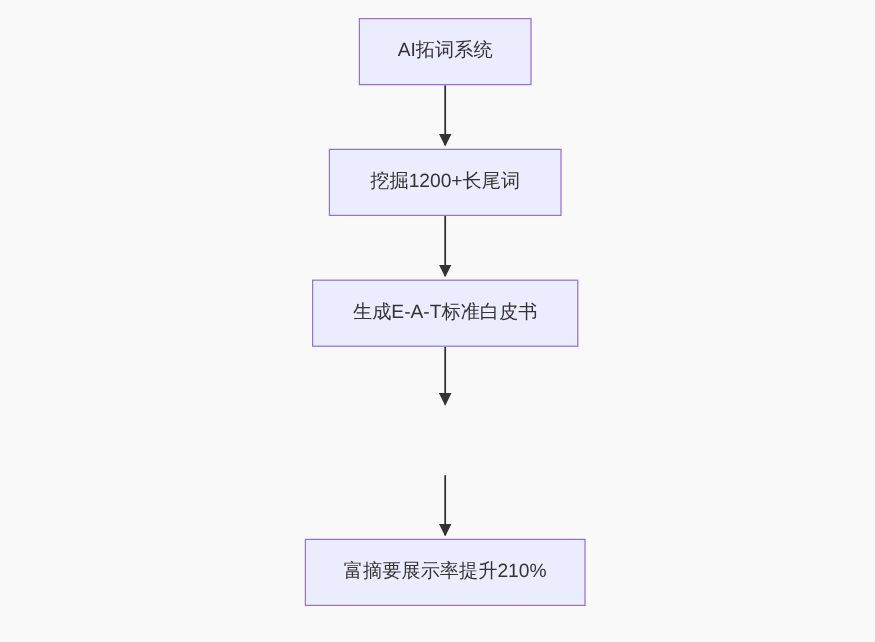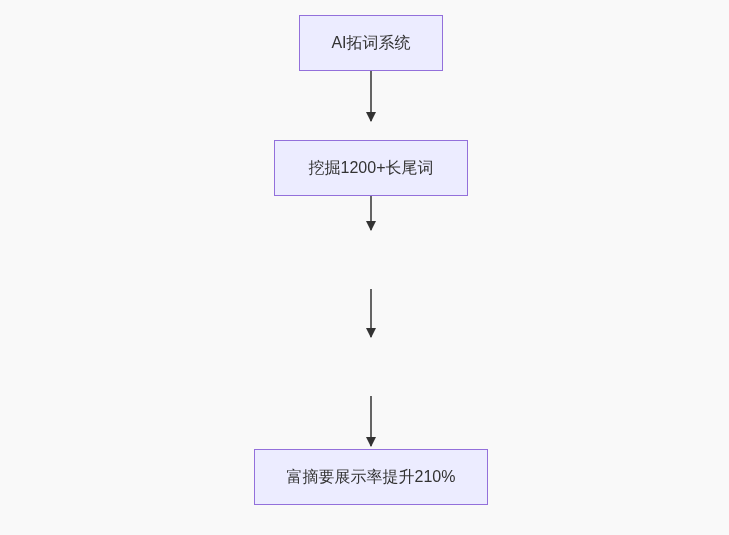--- a/index.html
+++ b/index.html
@@ -35,21 +35,21 @@
     text-align: left;
   }
   .node-label {
     color: #333333;
     font-size: 16px;
     line-height: 1.2;
     white-space: nowrap;
   }
   
   .n0 { left: 299px; top: 15px;  width: 144px; height: 56px; }
-  .n1 { left: 274px; top: 140px; width: 194px; height: 56px; }
+  .n1 { left: 274px; top: 124px; width: 194px; height: 56px; }
   .n2 { left: 260px; top: 233px; width: 222px; height: 56px; }
   .n3 { left: 263px; top: 340px; width: 216px; height: 56px; }
   .n4 { left: 254px; top: 449px; width: 234px; height: 56px; }
 </style>
 </head>
 <body>
 
 <div class="canvas">
 
   <svg class="edges" viewBox="0 0 729 535" xmlns="http://www.w3.org/2000/svg">
@@ -65,19 +65,22 @@
   </svg>
 
   <div class="node n0">
     <span class="node-label">AI拓词系统</span>
   </div>
 
   <div class="node n1">
     <span class="node-label">挖掘1200+长尾词</span>
   </div>
 
+  <div class="node n2">
+    <span class="node-label">生成E-A-T标准白皮书</span>
+  </div>
 
 
   <div class="node n4">
     <span class="node-label">富摘要展示率提升210%</span>
   </div>
 
 </div>
 
 </body></html>

